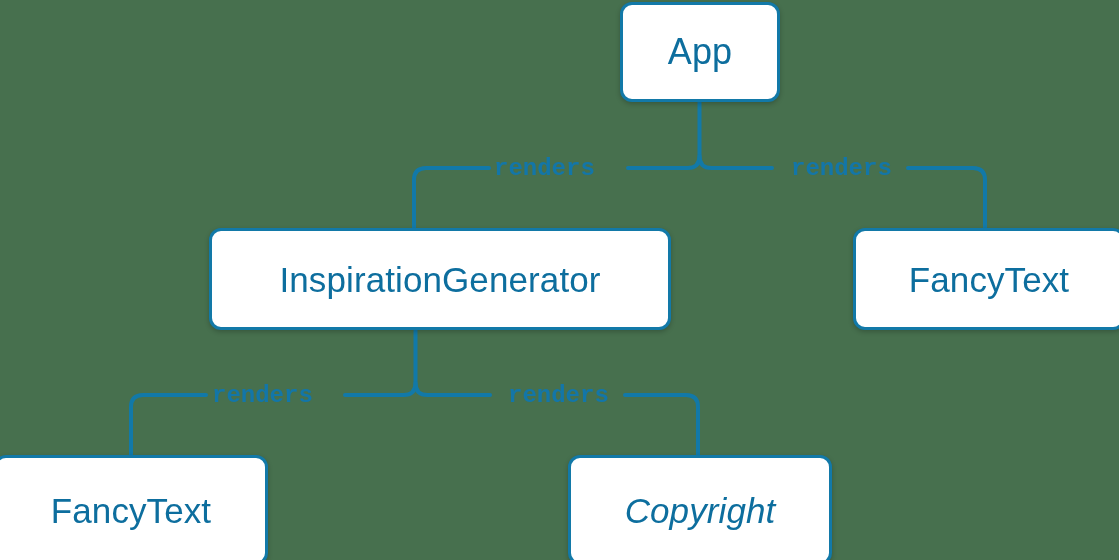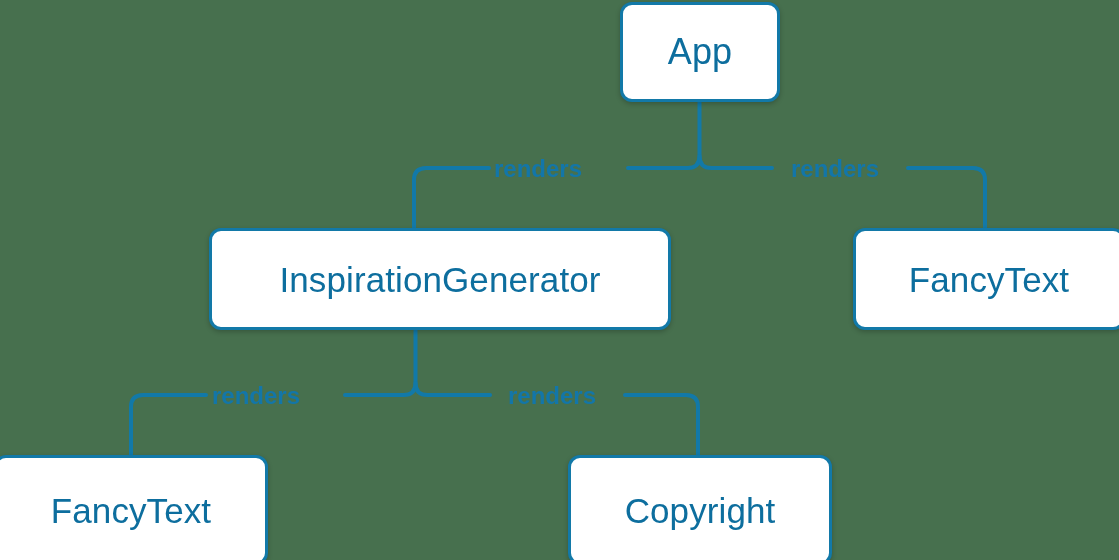--- a/index.html
+++ b/index.html
@@ -43,38 +43,38 @@
     font-family: "Liberation Sans", sans-serif;
     font-size: 36px;
     font-weight: 400;
     letter-spacing: 0.1px;
     line-height: 1;
     white-space: nowrap;
   }
   .edge-label {
     position: absolute;
     color: #1376a8;
-    font-family: Liberation Sans, sans-serif;
+    font-family: Liberation Mono, monospace;
     font-size: 24px;
     font-weight: 700;
     line-height: 1;
     white-space: nowrap;
     z-index: 6;
   }
   
   #node-app          { left: 620px;  top: 2px;   width: 160px; height: 100px; }
   #node-inspiration  { left: 209px;  top: 228px; width: 462px; height: 102px; }
   #node-fancytext-r  { left: 853px;  top: 228px; width: 272px; height: 102px; }
   #node-fancytext-b  { left: -6px;   top: 455px; width: 274px; height: 110px; }
   #node-copyright    { left: 568px;  top: 455px; width: 264px; height: 110px; }
 
   #node-inspiration .node-label { font-size: 35px; }
   #node-fancytext-r .node-label { font-size: 35px; }
   #node-fancytext-b .node-label { font-size: 35px; }
-  #node-copyright  .node-label  { font-size: 35px; }
+  #node-copyright  .node-label  { font-size: 35px; font-style: italic; }
 
   
   #edge-label-app-inspiration   { left: 494px; top: 157px; }
   #edge-label-app-fancytext     { left: 791px; top: 157px; }
   #edge-label-ig-fancytext      { left: 212px; top: 384px; }
   #edge-label-ig-copyright      { left: 508px; top: 384px; }
 </style>
 </head>
 <body>
 

